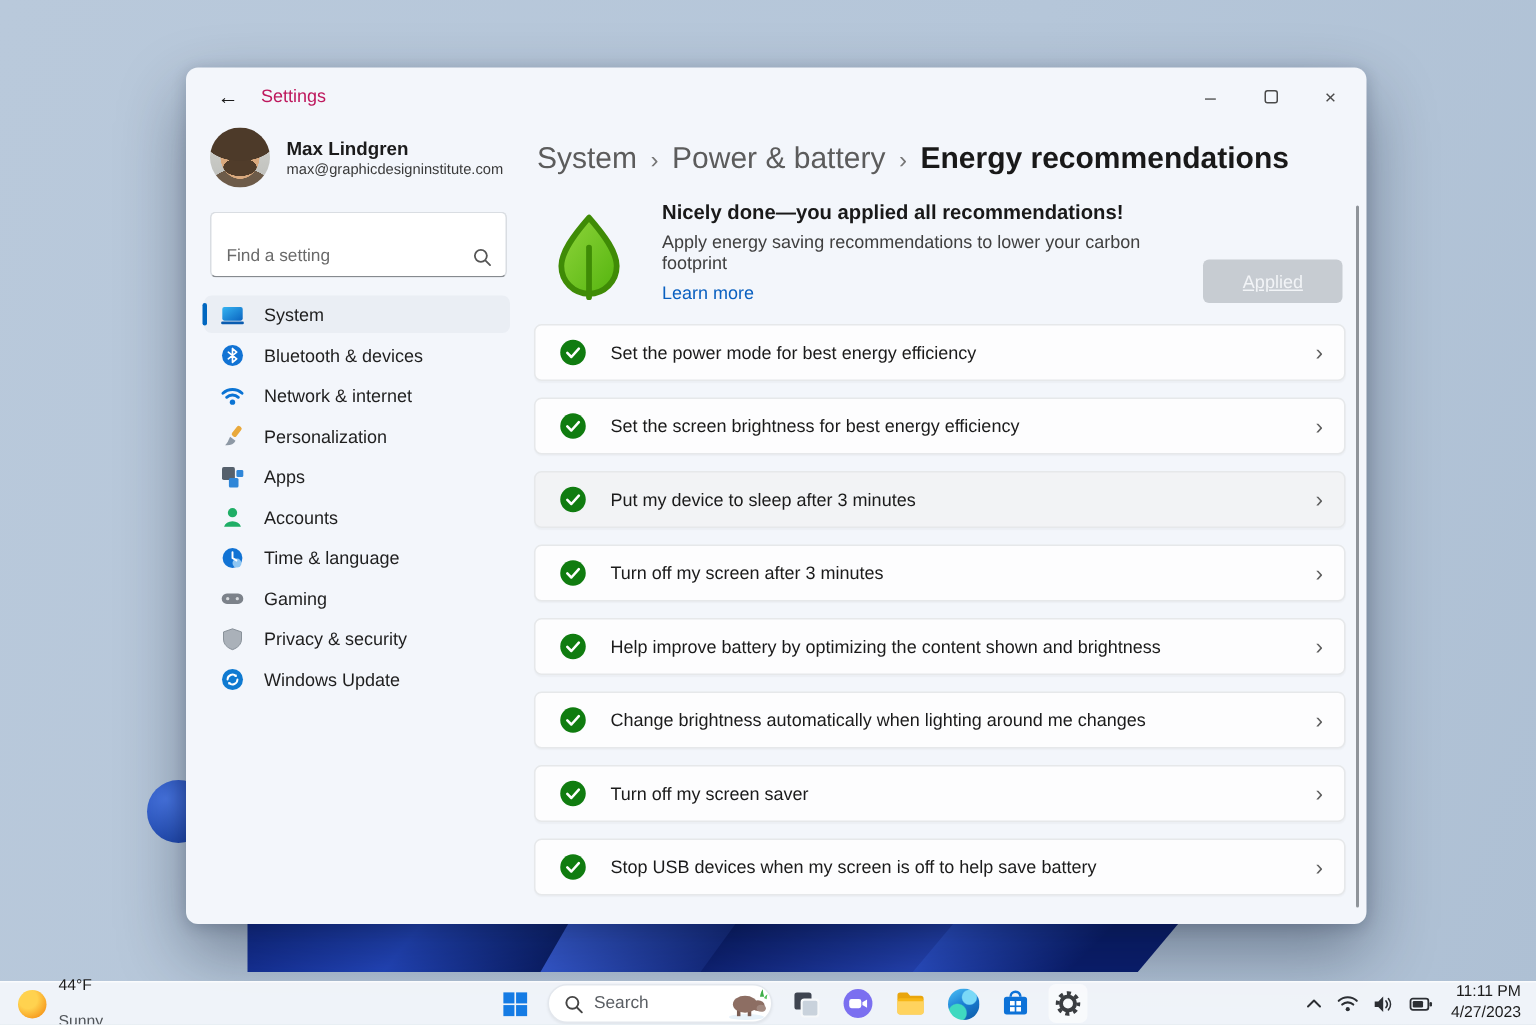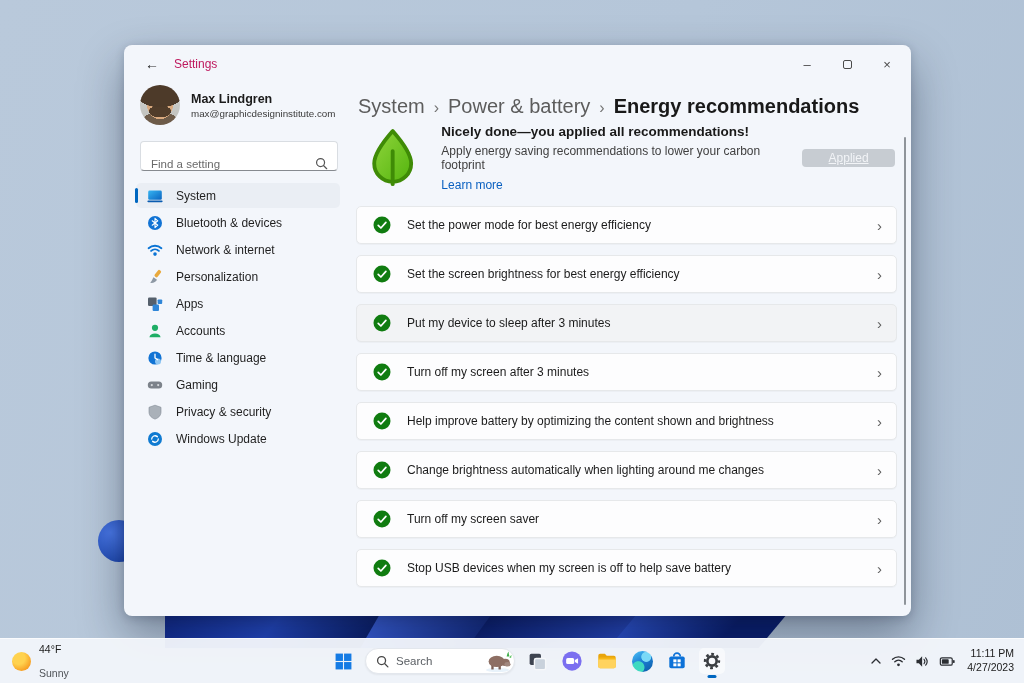--- a/index.html
+++ b/index.html
@@ -39,61 +39,61 @@
   .avatar { width:40px; height:40px; border-radius:50%; flex:none;
     background:
       radial-gradient(ellipse 60% 36% at 50% 20%, #4d3a29 0 98%, transparent 100%),
       radial-gradient(ellipse 28% 15% at 50% 66%, #503c2a 0 98%, transparent 100%),
       radial-gradient(ellipse 33% 38% at 50% 48%, #d9a97e 0 98%, transparent 100%),
       radial-gradient(ellipse 48% 26% at 50% 94%, #6d5b49 0 98%, transparent 100%),
       linear-gradient(#d3d4d0,#bdbeba); }
   .profile-name { font-size:12.5px; font-weight:700; color:#1b1b1b; }
   .profile-email { font-size:9.8px; color:#3a3a3a; margin-top:2px; }
 
-  .searchbox { margin:16px 14px 0 16px; height:30px; background:#fff; border:1px solid #d9dde2;
-    border-bottom:1px solid #868a8f; border-radius:4px; display:flex; align-items:flex-end; padding:16px 9px 0 10px; }
+  .searchbox { margin:16px 14px 0 16px; height:44px; background:#fff; border:1px solid #d9dde2;
+    border-bottom:1px solid #868a8f; border-radius:4px; display:flex; align-items:center; padding:16px 9px 0 10px; }
   .searchbox input { border:none; outline:none; flex:1; font-size:11.5px; color:#1b1b1b; background:transparent;
     font-family:"Liberation Sans", sans-serif; }
   .searchbox input::placeholder { color:#6a6a6a; }
 
   .nav { margin-top:12px; list-style:none; padding:0 6px; }
   .nav-item { position:relative; height:25px; margin:2px 6px; border-radius:5px; display:flex; align-items:center;
     padding-left:11px; font-size:12px; color:#1f1f1f; gap:13px; }
   .nav-item.selected { background:#eaeef4; }
   .nav-item.selected::before { content:""; position:absolute; left:-1px; top:5px; width:3px; height:15px;
     border-radius:2px; background:#0067c0; }
   .nav-ico { width:16px; height:16px; flex:none; display:flex; }
 
   
   .content { flex:1; padding:8px 14px 0 4px; position:relative; }
   .breadcrumb { display:flex; align-items:center; margin:4px 0 0 2px; font-size:20px; color:#5c5c5c; }
   .crumb { cursor:default; }
   .crumb-sep { margin:0 9px; color:#757575; font-size:16px; padding-top:2px; }
   .crumb-current { color:#191919; font-weight:700; }
 
-  .banner { display:flex; align-items:center; margin:6px 2px 0 12px; min-height:60px; }
+  .banner { display:flex; align-items:flex-end; margin:16px 2px 0 12px; min-height:60px; }
   .banner-text { margin-left:24px; }
   .banner-title { font-size:13.5px; font-weight:700; color:#191919; }
   .banner-sub { font-size:12px; color:#404040; margin-top:5px; }
   .banner-link { font-size:12px; color:#0a60c0; margin-top:6px; cursor:default; }
-  .applied-btn { margin-left:auto; width:94px; height:18px; background:#c7ccd2; color:#f2f4f7;
+  .applied-btn { margin-left:auto; width:94px; height:29px; background:#c7ccd2; color:#f2f4f7;
     border:none; border-radius:4px; font-size:12px; font-family:"Liberation Sans", sans-serif;text-decoration:underline; }
 
   .rec-list { margin-top:14px; }
   .rec-card { height:38px; background:#fdfdfe; border:1px solid #e6e8ea; border-radius:5px; display:flex;
     align-items:center; padding:0 14px 0 16px; margin-bottom:11px; box-shadow:0 1px 1px rgba(0,0,0,.03);justify-content:center; }
   .rec-card.highlighted { background:#f2f3f5; }
   .check-badge { width:18px; height:18px; flex:none; display:flex; }
   .rec-label { margin-left:16px; font-size:12px; color:#1b1b1b; }
   .rec-chevron { margin-left:auto; color:#5f5f5f; font-size:15px; }
 
   .scroll-thumb { position:absolute; right:5px; top:92px; width:2px; height:468px; background:#8f949a; border-radius:2px; }
 
   
-  .taskbar { position:absolute; left:0; bottom:0; width:100%; height:45px;
+  .taskbar { position:absolute; left:0; bottom:0; width:100%; height:29px;
     background:rgba(241,245,250,.96); border-top:1px solid rgba(255,255,255,.65);
     display:flex; align-items:center; z-index:5; }
   .weather { position:absolute; left:12px; display:flex; align-items:center; gap:8px; }
   .sun-icon { width:19px; height:19px; border-radius:50%;
     background:radial-gradient(circle at 35% 32%, #ffd24f 0 35%, #f6981c 80%, #ef7d0c); }
   .weather-temp { font-size:10.5px; color:#1c1c1c; }
   .weather-cond { font-size:10.5px; color:#4f5358; margin-top:12px; }
 
   .tb-center { position:absolute; left:330px; display:flex; align-items:center; gap:9px; height:100%; }
   .tb-icon { width:26px; height:26px; display:flex; align-items:center; justify-content:center; border-radius:5px; }

